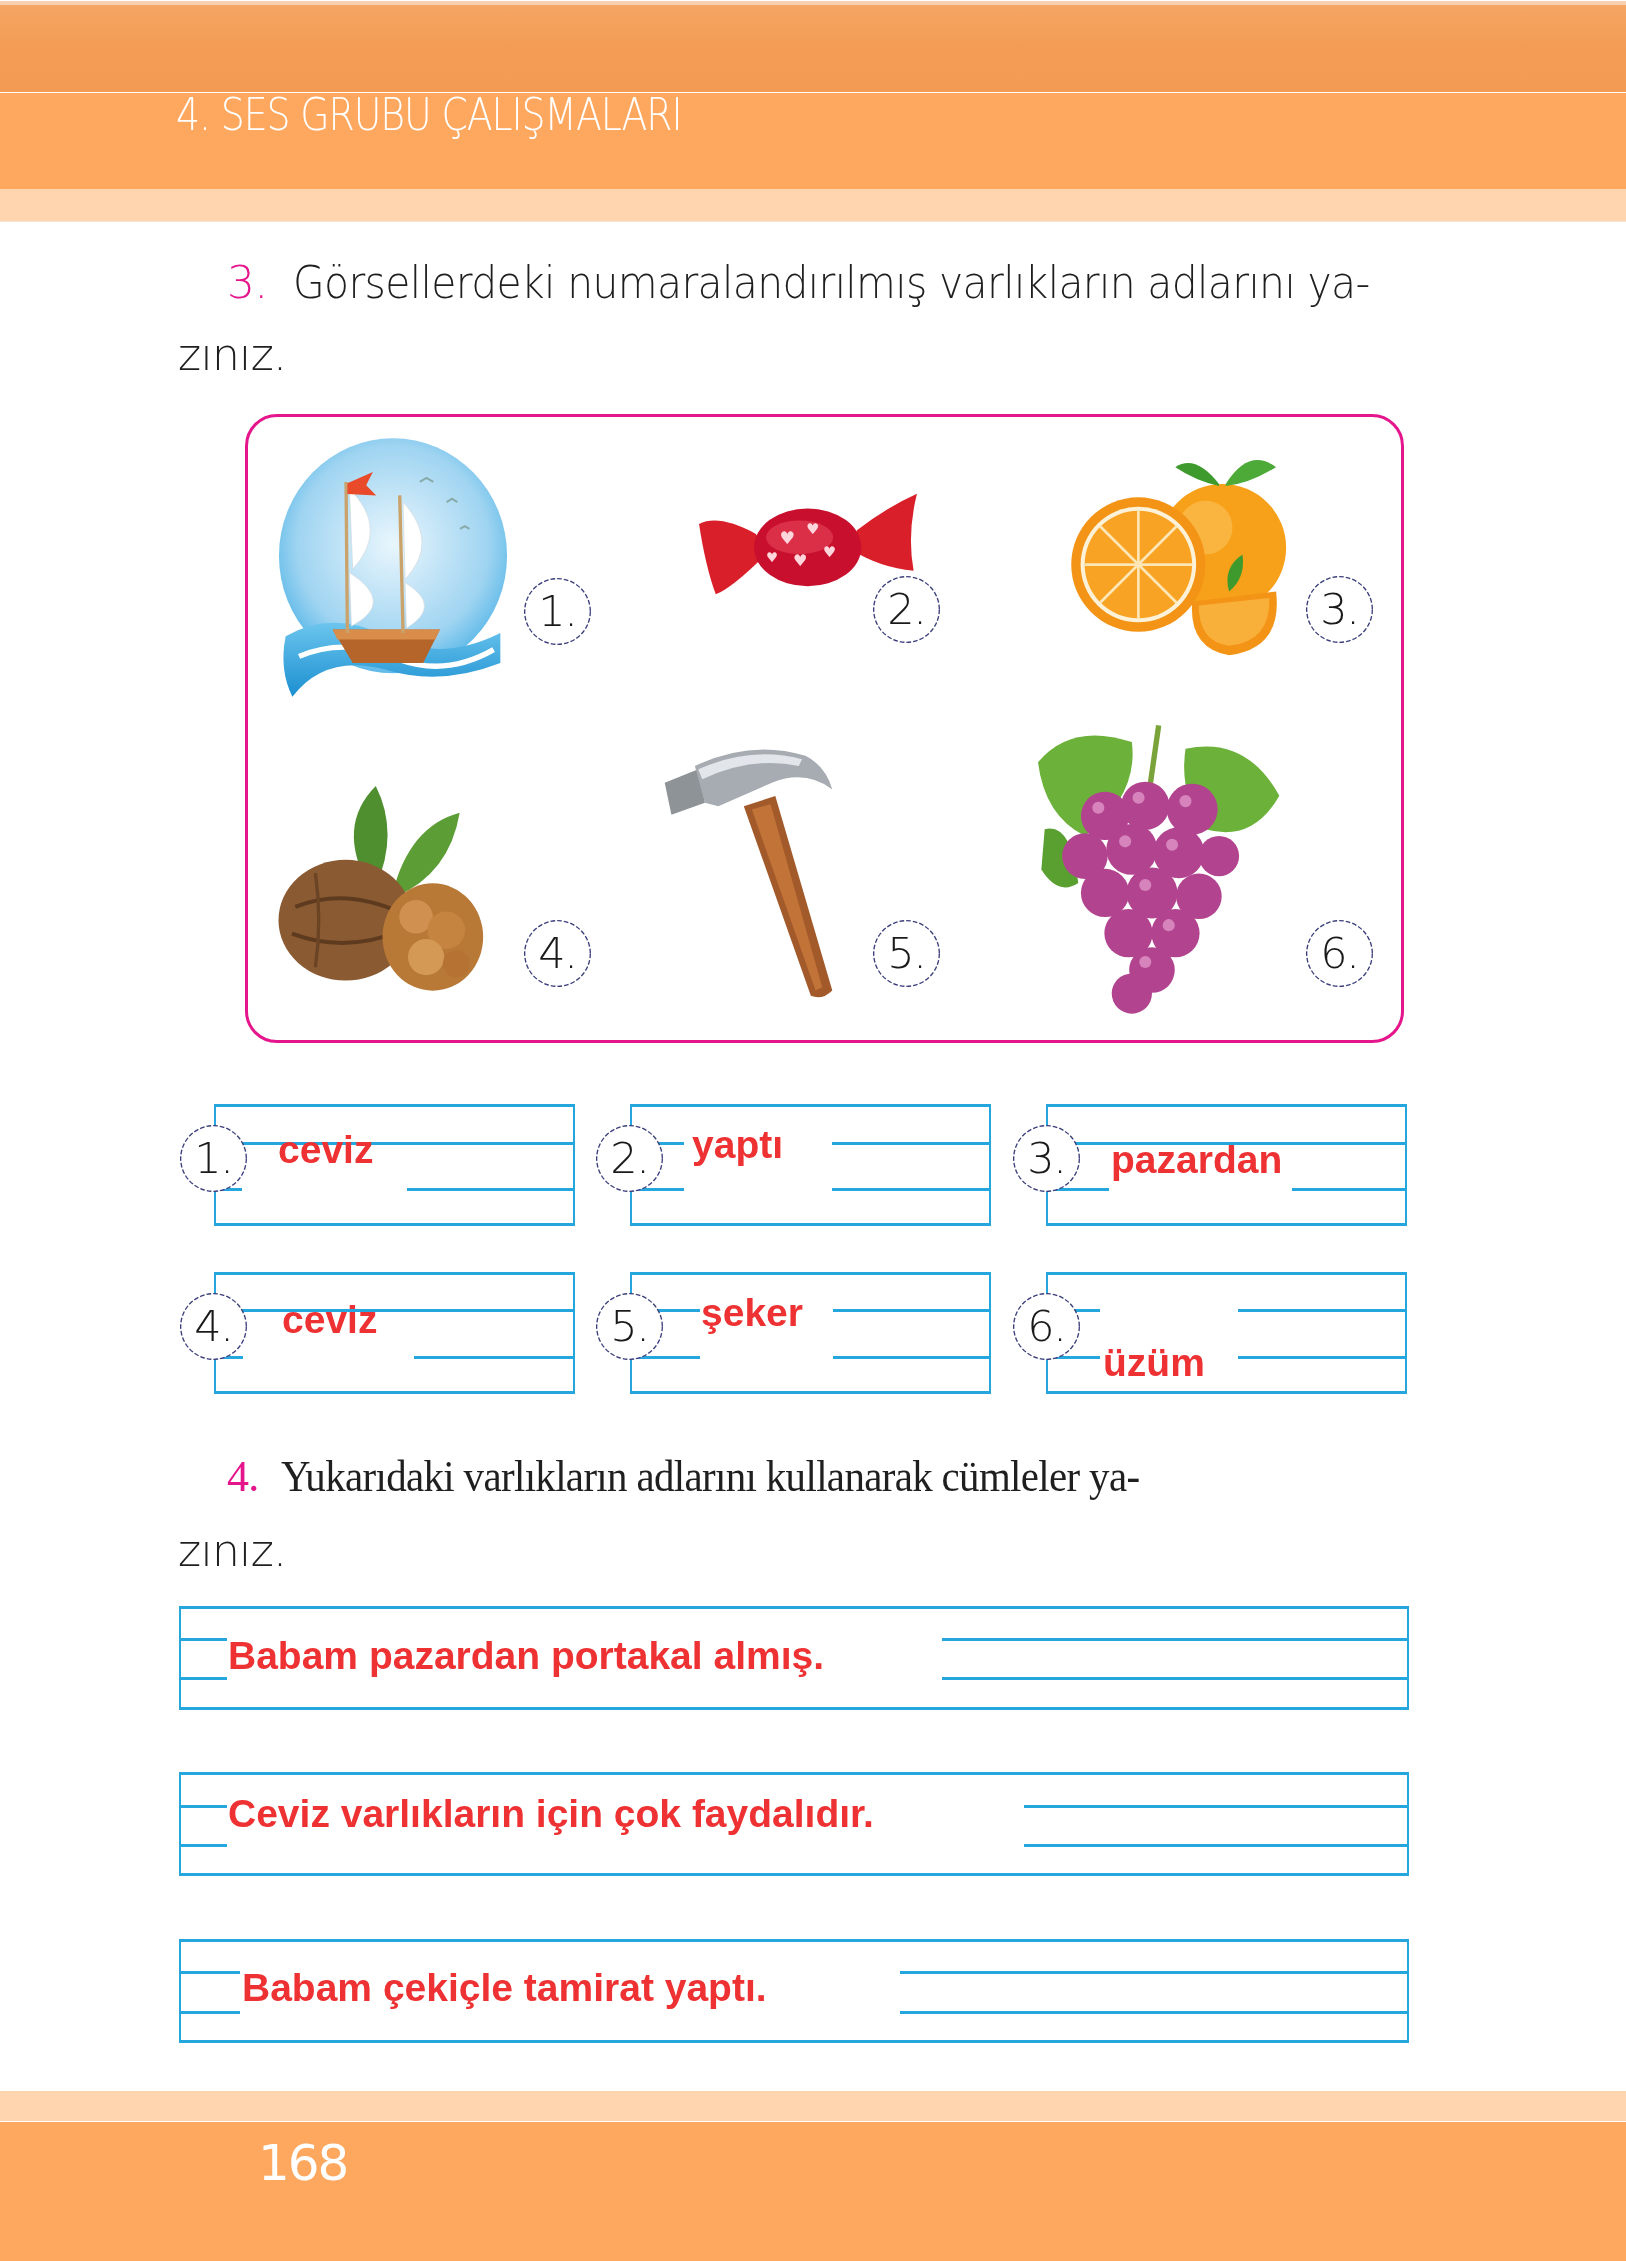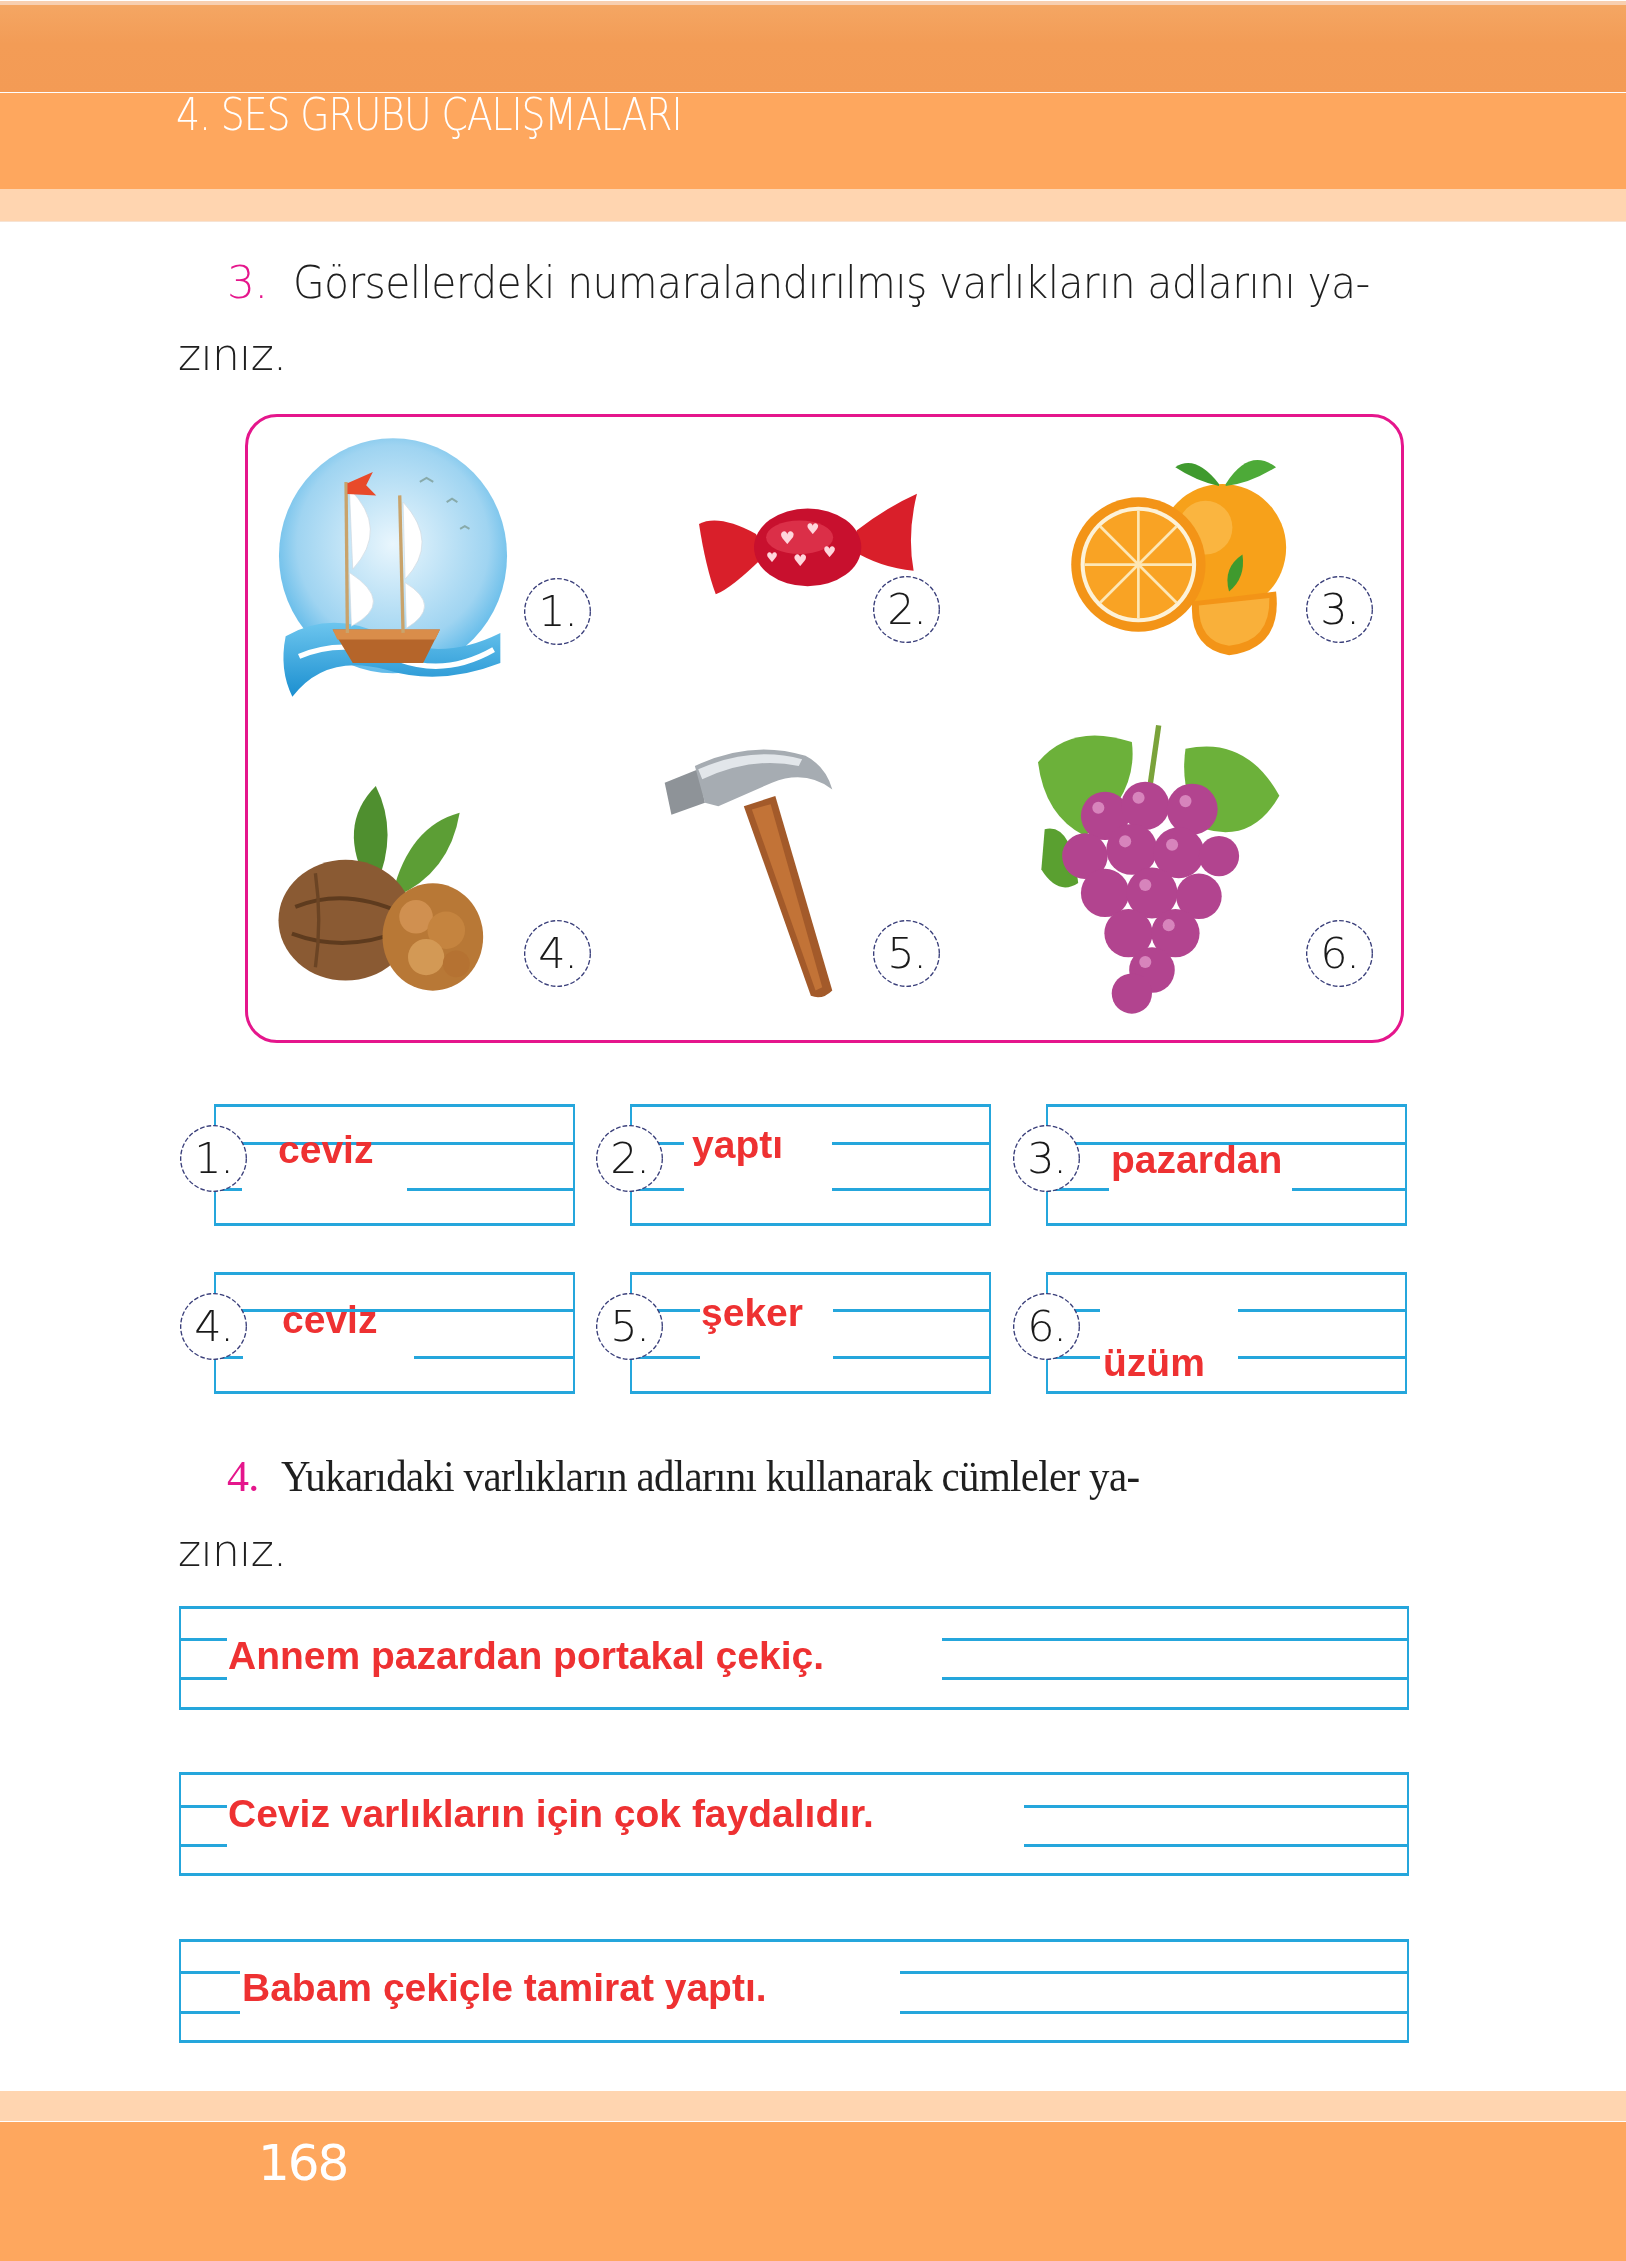--- a/index.html
+++ b/index.html
@@ -290,21 +290,21 @@
 <div class="abs q" style="left:227px;top:1451px;font-family:Liberation Serif, serif;">
   <span class="qnum">4.</span>
   <span style="display:inline-block;transform:scaleX(0.93);transform-origin:left;margin-left:12px;">Yukarıdaki varlıkların adlarını kullanarak cümleler ya-</span>
 </div>
 <div class="abs q" style="left:178px;top:1525px;">zınız.</div>
 
 <div class="abs abox" style="left:179px;top:1606px;width:1230px;height:104px;"></div>
 <div class="abs aline" style="left:179px;top:1638px;width:1230px;"></div>
 <div class="abs aline" style="left:179px;top:1677px;width:1230px;"></div>
 <div class="abs mask" style="left:227px;top:1636px;width:715px;height:46px;"></div>
-<div class="abs sent" style="left:228px;top:1634px;">Annem pazardan portakal çekiç.</div>
+<div class="abs sent" style="left:228px;top:1634px;">Babam pazardan portakal almış.</div>
 
 <div class="abs abox" style="left:179px;top:1772px;width:1230px;height:104px;"></div>
 <div class="abs aline" style="left:179px;top:1805px;width:1230px;"></div>
 <div class="abs aline" style="left:179px;top:1844px;width:1230px;"></div>
 <div class="abs mask" style="left:227px;top:1803px;width:797px;height:46px;"></div>
 <div class="abs sent" style="left:228px;top:1792px;">Ceviz varlıkların için çok faydalıdır.</div>
 
 <div class="abs abox" style="left:179px;top:1939px;width:1230px;height:104px;"></div>
 <div class="abs aline" style="left:179px;top:1971px;width:1230px;"></div>
 <div class="abs aline" style="left:179px;top:2011px;width:1230px;"></div>

